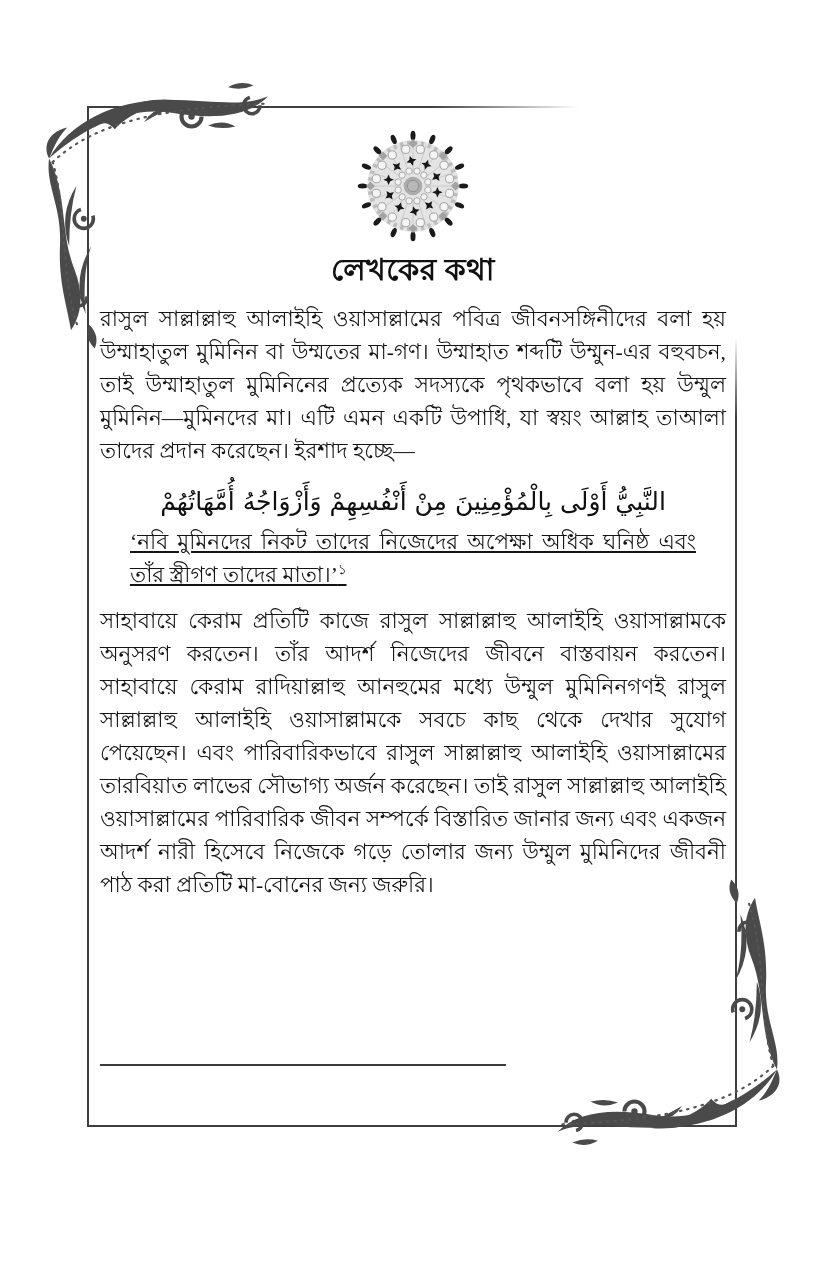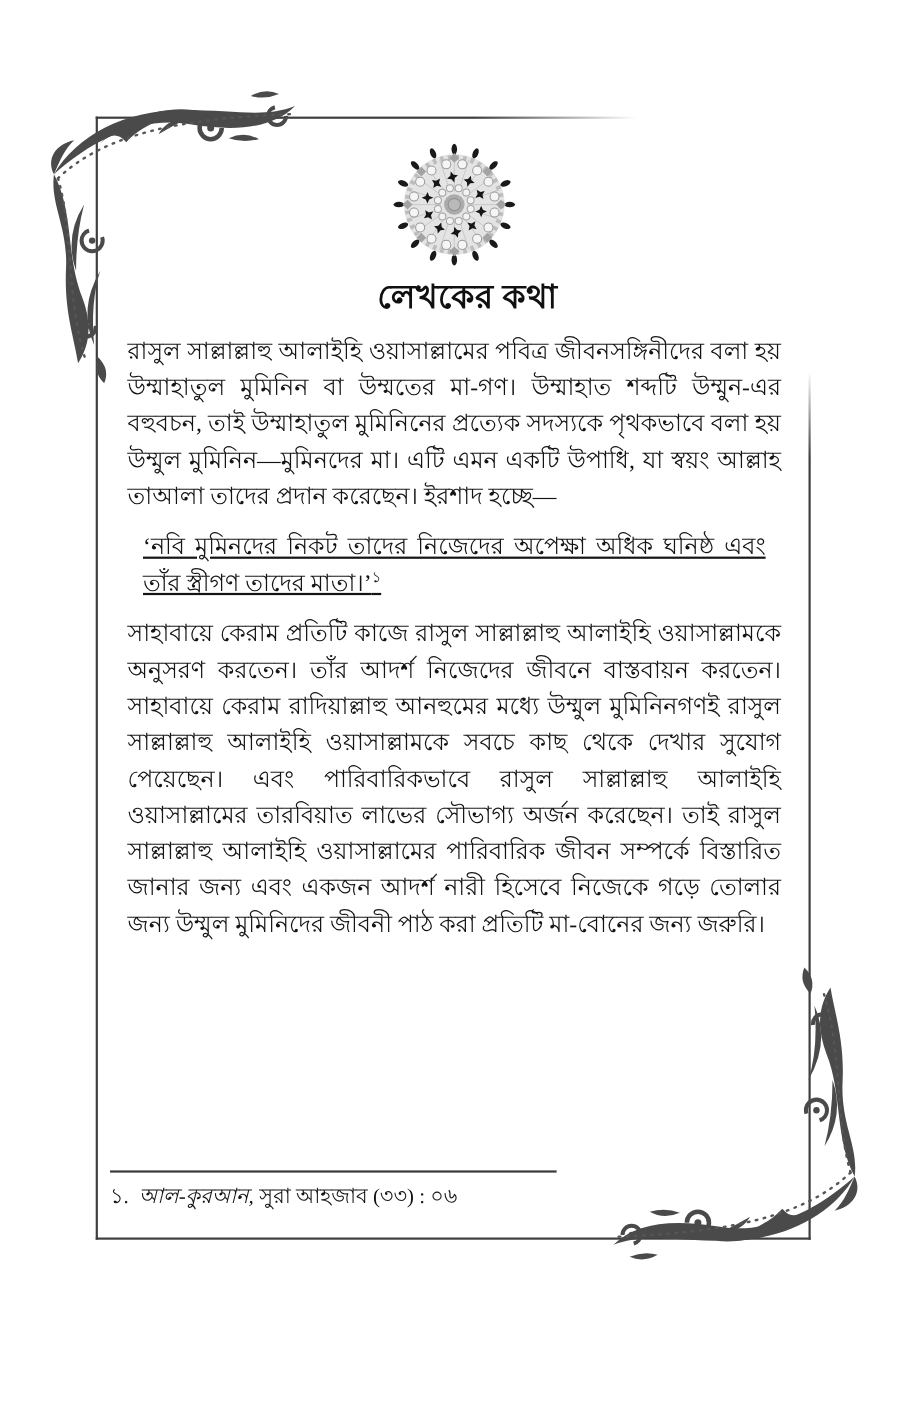--- a/index.html
+++ b/index.html
@@ -22,27 +22,27 @@
   
   .orn{position:absolute;overflow:visible;}
   .orn-tl{left:36px;top:58px;width:238px;height:274px;}
   .orn-br{left:552px;top:896px;width:238px;height:274px;transform:rotate(180deg);}
   .defs{position:absolute;width:0;height:0;}
 
   
   #medallion{position:absolute;left:357px;top:130px;width:112px;height:112px;}
 
   
-  .title{position:absolute;left:112px;top:246px;width:626px;margin:0;
+  .title{position:absolute;left:100px;top:246px;width:626px;margin:0;
     text-align:center;font-size:30px;font-weight:700;color:#101010;letter-spacing:.5px;}
 
   
   .bodytext{position:absolute;left:100px;top:303px;width:626px;
     font-size:21.5px;line-height:33px;text-align:justify;color:#141414;}
-  .bodytext p{margin:0 16px 13px;}
+  .bodytext p{margin:0 0 13px;}
   .arabic{text-align:center;font-size:25px;line-height:42px;margin:3px 0 3px !important;
     font-family:"DejaVu Sans",sans-serif;color:#101010;}
   .quote{margin:0 30px 13px 30px !important;text-decoration:underline;}
   sup{font-size:0.62em;line-height:0;}
 
   
   .footnote-area{position:absolute;left:100px;top:1064px;width:626px;}
   .footnote-rule{width:406px;height:2px;background:#3a3a3a;margin-bottom:10px;}
   .footnote{margin:0;font-size:19px;line-height:26px;color:#141414;}
   .footnote .marker{margin-right:9px;}
@@ -178,24 +178,22 @@
       <circle cx="71.64624908410897" cy="48.311763081161864" r="3.4" fill="#f3f3f3" stroke="#a5a5a5" stroke-width="1"></circle>
       <circle cx="75.9300660250587" cy="55.700814444889495" r="3.4" fill="#f3f3f3" stroke="#a5a5a5" stroke-width="1"></circle>
       <circle cx="60" cy="60" r="10" fill="#ababab"></circle>
       <circle cx="60" cy="60" r="6" fill="#b9b9b9" stroke="#8f8f8f" stroke-width="1"></circle>
     </svg>
 
   <h1 class="title">লেখকের কথা</h1>
 
   <div class="bodytext">
     <p>রাসুল সাল্লাল্লাহু আলাইহি ওয়াসাল্লামের পবিত্র জীবনসঙ্গিনীদের বলা হয় উম্মাহাতুল মুমিনিন বা উম্মতের মা-গণ। উম্মাহাত শব্দটি উম্মুন-এর বহুবচন, তাই উম্মাহাতুল মুমিনিনের প্রত্যেক সদস্যকে পৃথকভাবে বলা হয় উম্মুল মুমিনিন—মুমিনদের মা। এটি এমন একটি উপাধি, যা স্বয়ং আল্লাহ তাআলা তাদের প্রদান করেছেন। ইরশাদ হচ্ছে—</p>
+    <p class="arabic" dir="rtl" lang="ar">النَّبِيُّ أَوْلَى بِالْمُؤْمِنِينَ مِنْ أَنْفُسِهِمْ وَأَزْوَاجُهُ أُمَّهَاتُهُمْ</p>
     <p class="quote"><span>‘নবি মুমিনদের নিকট তাদের নিজেদের অপেক্ষা অধিক ঘনিষ্ঠ এবং তাঁর স্ত্রীগণ তাদের মাতা।’</span><sup>১</sup></p>
     <p>সাহাবায়ে কেরাম প্রতিটি কাজে রাসুল সাল্লাল্লাহু আলাইহি ওয়াসাল্লামকে অনুসরণ করতেন। তাঁর আদর্শ নিজেদের জীবনে বাস্তবায়ন করতেন। সাহাবায়ে কেরাম রাদিয়াল্লাহু আনহুমের মধ্যে উম্মুল মুমিনিনগণই রাসুল সাল্লাল্লাহু আলাইহি ওয়াসাল্লামকে সবচে কাছ থেকে দেখার সুযোগ পেয়েছেন। এবং পারিবারিকভাবে রাসুল সাল্লাল্লাহু আলাইহি ওয়াসাল্লামের তারবিয়াত লাভের সৌভাগ্য অর্জন করেছেন। তাই রাসুল সাল্লাল্লাহু আলাইহি ওয়াসাল্লামের পারিবারিক জীবন সম্পর্কে বিস্তারিত জানার জন্য এবং একজন আদর্শ নারী হিসেবে নিজেকে গড়ে তোলার জন্য উম্মুল মুমিনিদের জীবনী পাঠ করা প্রতিটি মা-বোনের জন্য জরুরি।</p>
   </div>
 
   <div class="footnote-area">
     <div class="footnote-rule"></div>
-    <p class="footnote">
-      <span class="marker">১.</span><i>আল-কুরআন,</i><span>সুরা আহজাব (৩৩) : ০৬</span>
-    </p>
   </div>
 
 </div>
 
 </body></html>

